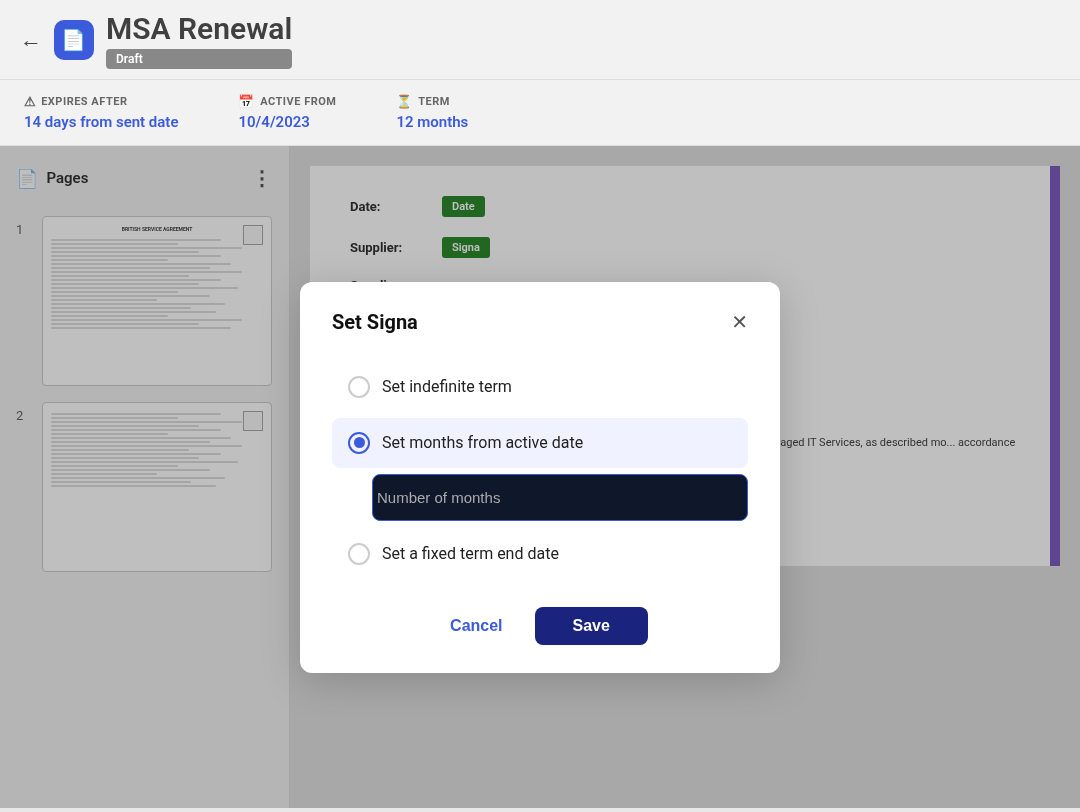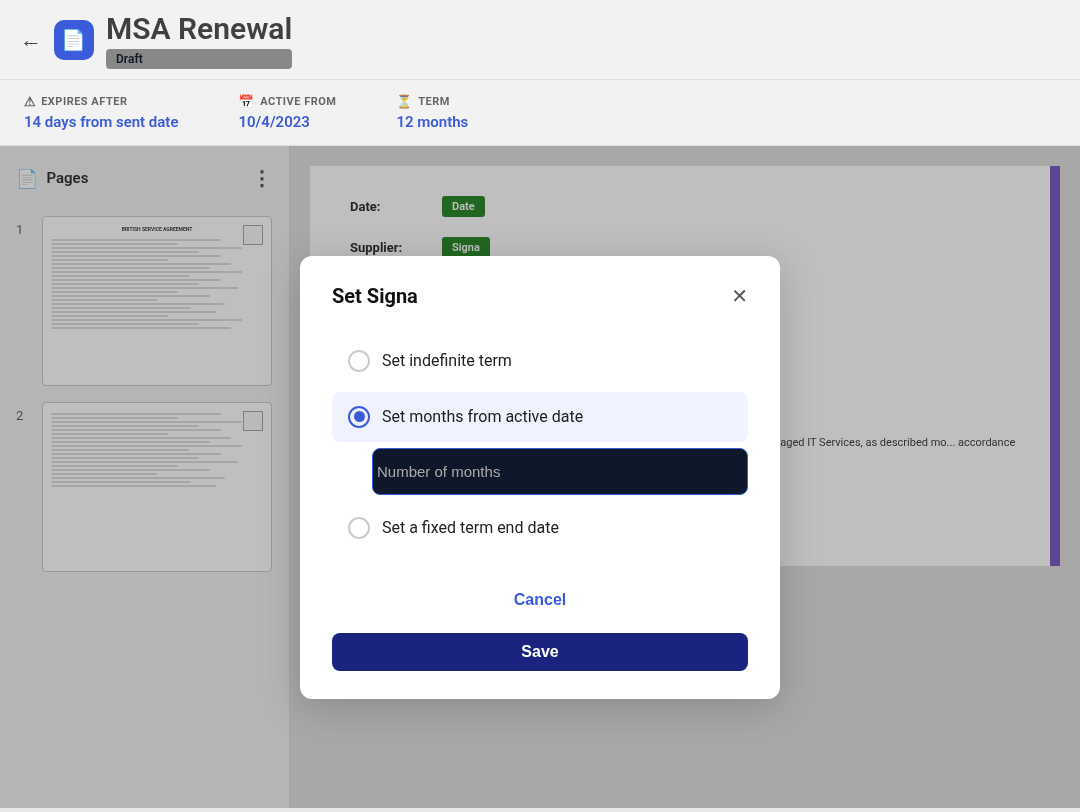--- a/index.html
+++ b/index.html
@@ -44,21 +44,21 @@
       display: flex;
       flex-direction: column;
     }
     .header-title {
       font-size: 30px;
       font-weight: 600;
       color: #404040;
     }
     .draft-badge {
       background: #888;
-      color: #0f172a;
+      color: #ffffff;
       font-size: 12px;
       font-weight: 600;
       padding: 3px 10px;
       border-radius: 4px;
       display: inline-block;
       margin-top: 3px;
     }
 
     
     .meta-bar {
@@ -345,21 +345,20 @@
     .number-input::placeholder {
       color: #aaa;
     }
 
     
     .modal-footer {
       display: flex;
       justify-content: center;
       gap: 14px;
       margin-top: 28px;
-      flex-direction: column;
     }
     .btn-cancel {
       background: none;
       border: none;
       font-size: 16px;
       font-weight: 600;
       color: #3b5bdb;
       cursor: pointer;
       padding: 10px 18px;
       border-radius: 6px;

